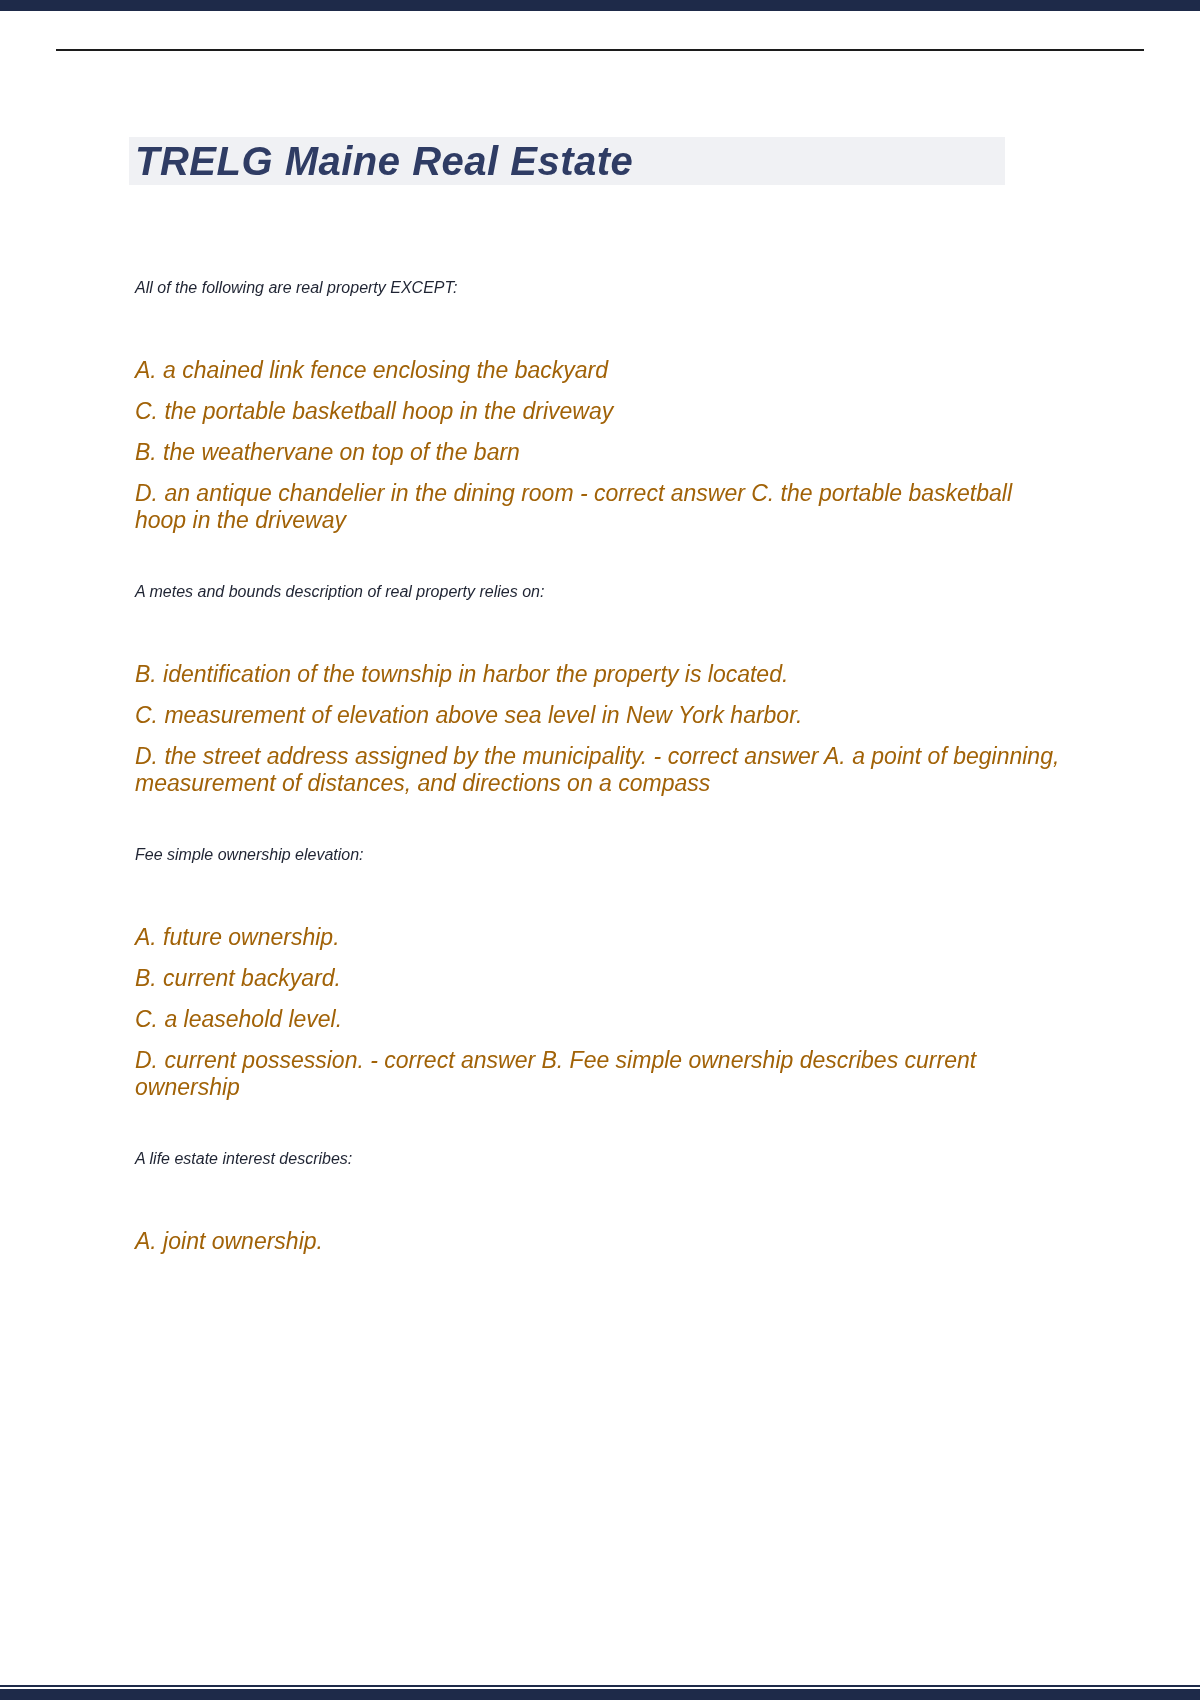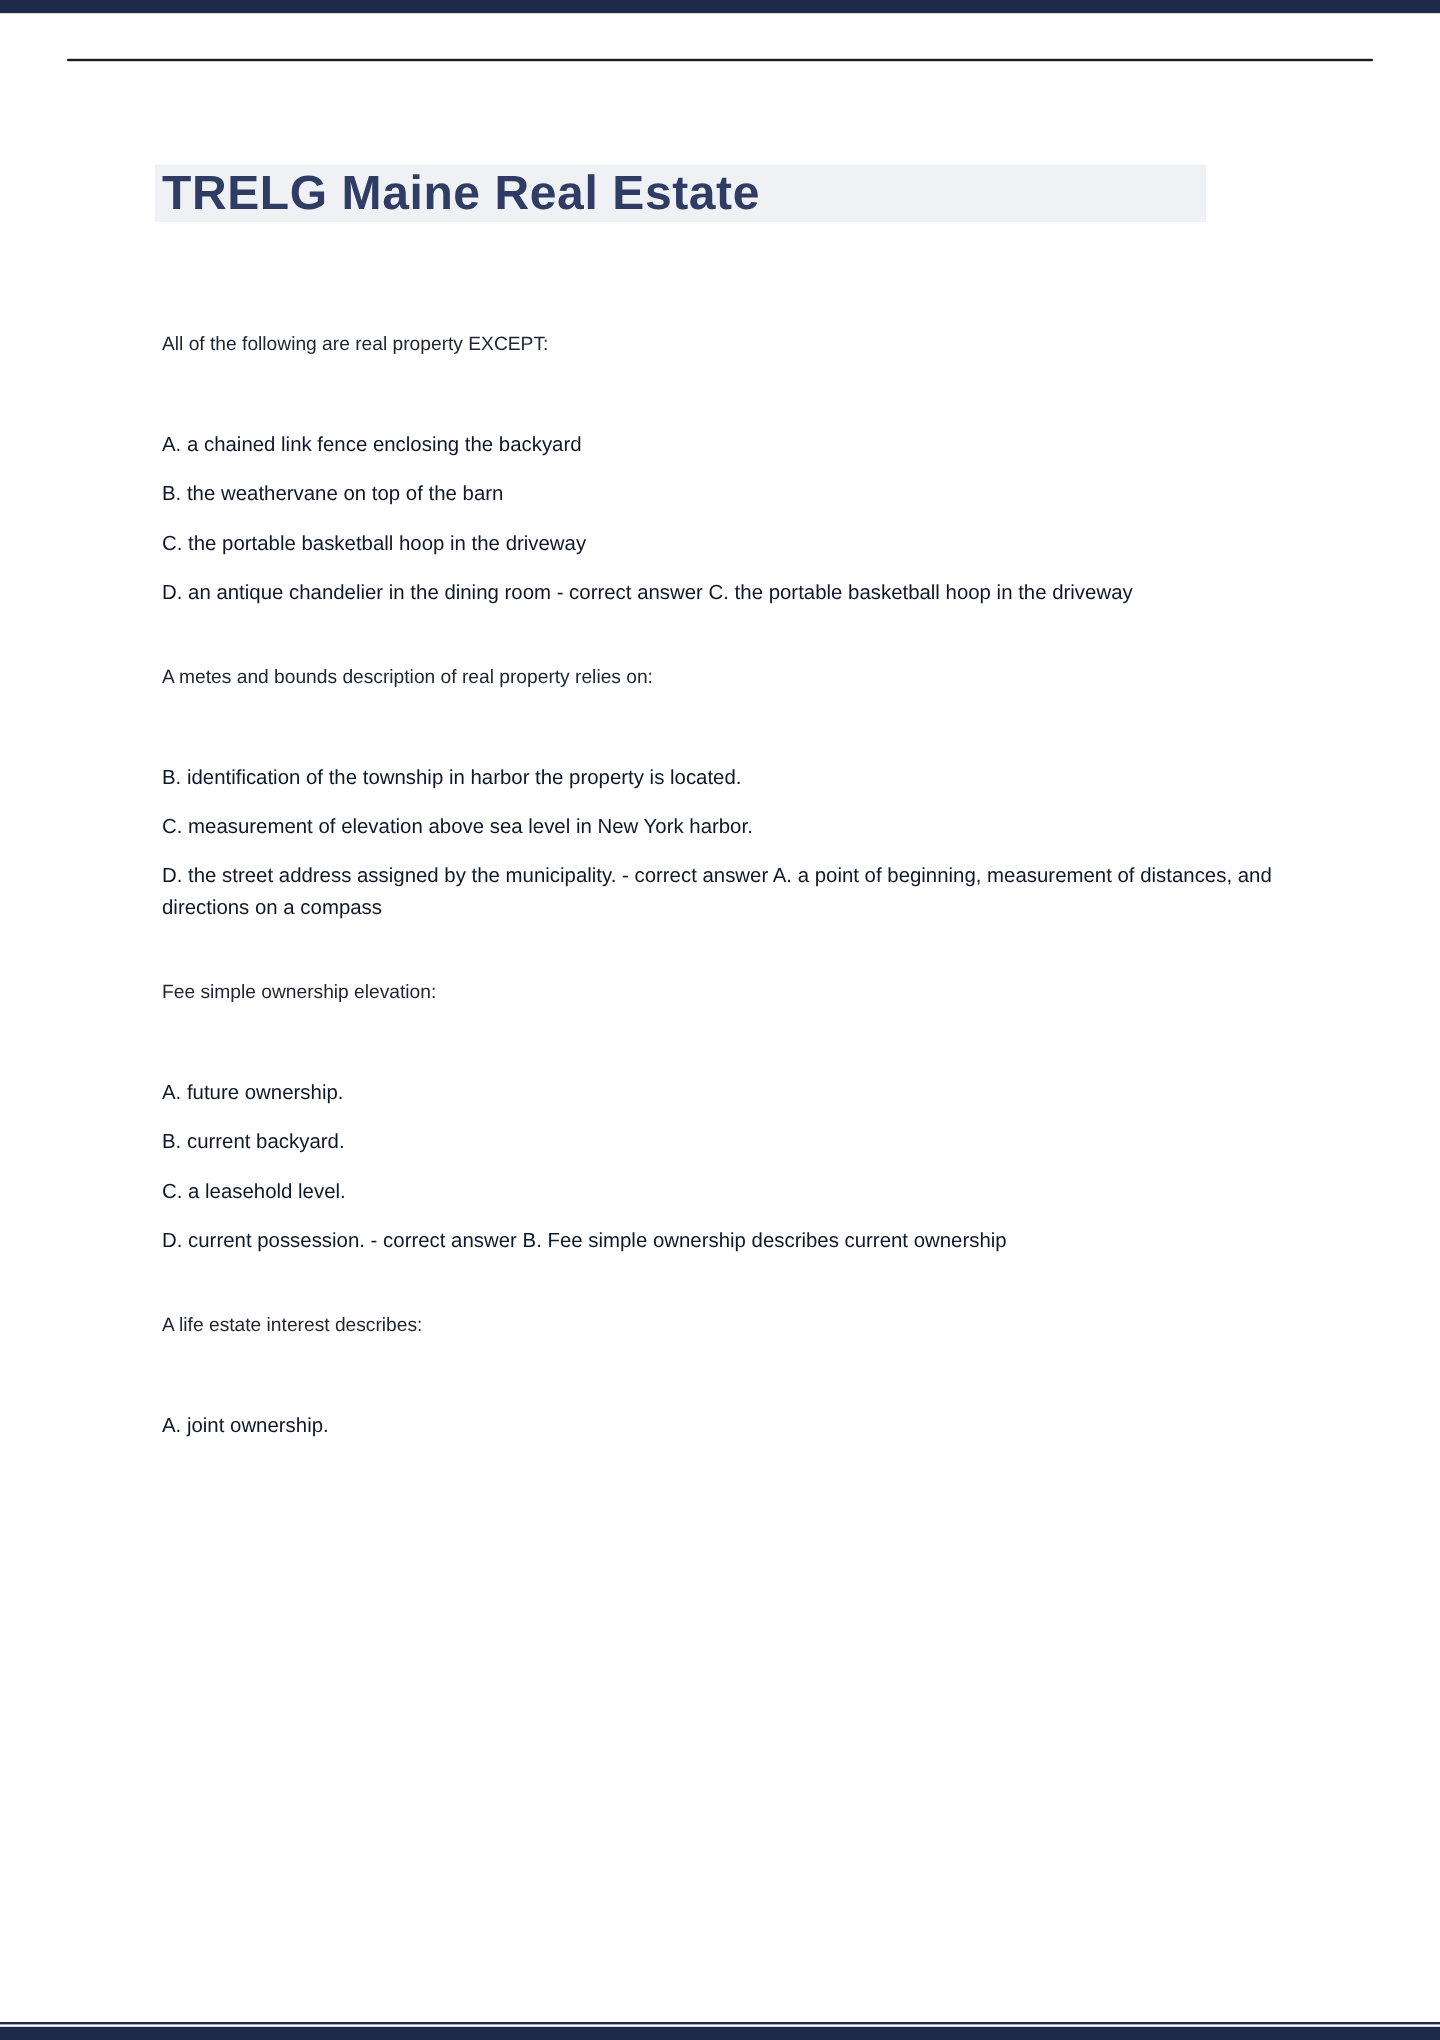--- a/index.html
+++ b/index.html
@@ -1,15 +1,15 @@
 <!DOCTYPE html>
 <html><head>
 <meta charset="utf-8">
 <style>
-  * { margin: 0; padding: 0; box-sizing: border-box; }
+  * { margin: 0; padding: 0; box-sizing: border-box; font-style: italic; }
 
   html, body {
     background: #ffffff;
   }
 
   .page {
     position: relative;
     width: 1200px;
     height: 1700px;
     background: #ffffff;
@@ -74,44 +74,44 @@
   }
 
   .prompt {
     font-size: 16px;
     line-height: 27px;
     color: #1f2433;
     margin-bottom: 56px;
   }
 
   .option {
-    font-size: 17px;
+    font-size: 23px;
     line-height: 27px;
-    color: #0f172a;
+    color: #a16207;
     margin-bottom: 14px;
     max-width: 930px;
   }
 </style>
 </head>
 <body>
 
 <div class="page">
 
   <div class="top-bar"></div>
   <div class="header-rule"></div>
 
   <main class="content">
 
     <h1 class="title">TRELG Maine Real Estate</h1>
 
     <section class="question">
       <p class="prompt">All of the following are real property EXCEPT:</p>
       <p class="option">A. a chained link fence enclosing the backyard</p>
+      <p class="option">C. the portable basketball hoop in the driveway</p>
       <p class="option">B. the weathervane on top of the barn</p>
-      <p class="option">C. the portable basketball hoop in the driveway</p>
       <p class="option">D. an antique chandelier in the dining room - correct answer C. the portable basketball hoop in the driveway</p>
     </section>
 
     <section class="question">
       <p class="prompt">A metes and bounds description of real property relies on:</p>
       <p class="option">B. identification of the township in harbor the property is located.</p>
       <p class="option">C. measurement of elevation above sea level in New York harbor.</p>
       <p class="option">D. the street address assigned by the municipality. - correct answer A. a point of beginning, measurement of distances, and directions on a compass</p>
     </section>
 

